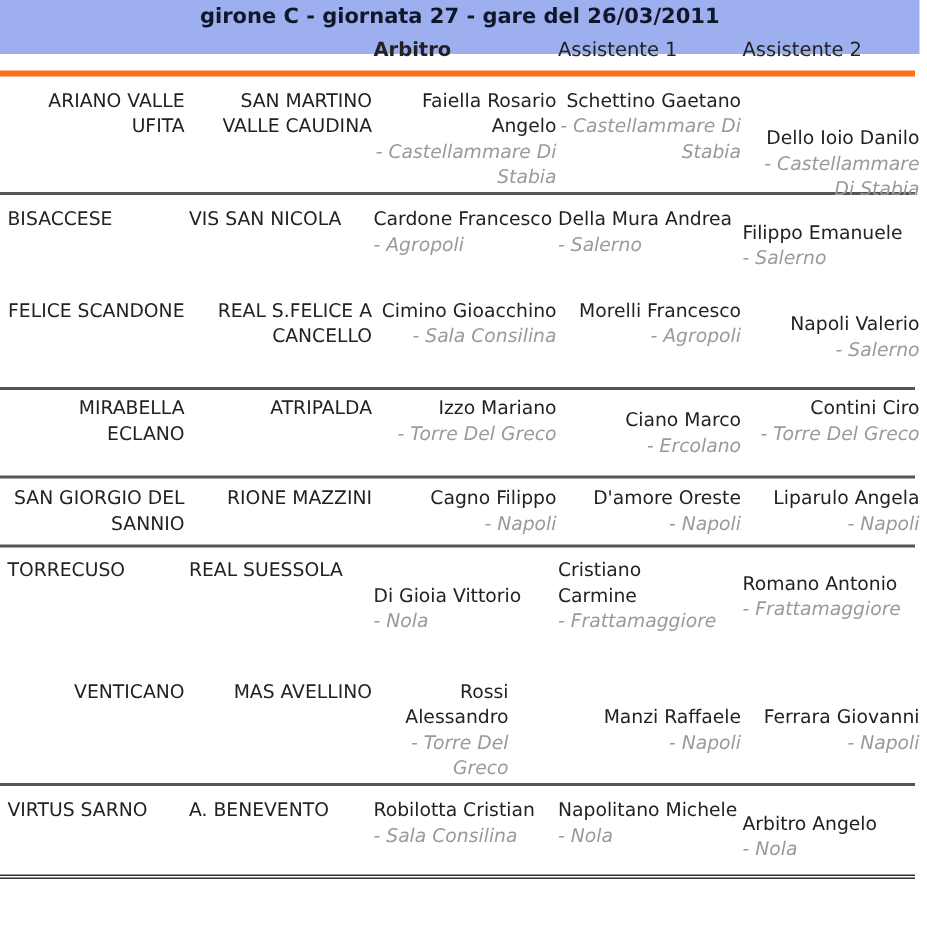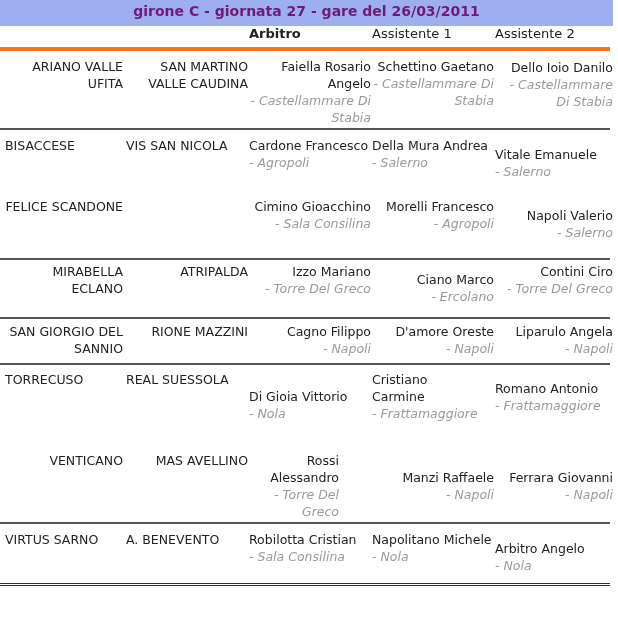--- a/index.html
+++ b/index.html
@@ -1,20 +1,20 @@
 <!DOCTYPE html>
 <html><head>
 <meta charset="utf-8">
 <style>
   html, body { margin: 0; padding: 0; background: #ffffff; }
   body { width: 618px; height: 634px; overflow: hidden; position: relative;
          font-family: "DejaVu Sans", sans-serif; font-size: 12.5px; color: #222; }
-  .title-bar { position: absolute; left: 0; top: 0; width: 613px; height: 26px;
+  .title-bar { position: absolute; left: 0; top: 0; width: 613px; height: 36px;
                background: #9dafef; text-align: center; font-weight: bold;
-               font-size: 14px; line-height: 23px; color: #701a75; }
+               font-size: 14px; line-height: 23px; color: #0f172a; }
   .table { position: absolute; left: 0; top: 22px; width: 610px; }
   .hdr { position: relative; height: 25px; border-bottom: 4px solid #f97316; }
   .hdr span { position: absolute; top: 4px; font-size: 13px; color: #222; }
   .hdr .bold { font-weight: bold; }
   .row { position: relative; box-sizing: border-box; }
   .row.sep { border-bottom: 2px solid #555; text-align: right; }
   .row.double { border-bottom: 3px double #333; }
   .cell { position: absolute; line-height: 17px; }
   .c1 { left: 5px; width: 118px; }
   .c2 { left: 126px; width: 122px; }
@@ -40,45 +40,46 @@
     <div class="cell c1" style="top:7px">ARIANO VALLE UFITA</div>
     <div class="cell c2" style="top:7px">SAN MARTINO VALLE CAUDINA</div>
     <div class="cell c3" style="top:7px">
         <span class="name">Faiella Rosario Angelo</span>
         <span class="city">- Castellammare Di Stabia</span>
       </div>
     <div class="cell c4" style="top:7px">
         <span class="name">Schettino Gaetano</span>
         <span class="city">- Castellammare Di Stabia</span>
       </div>
-    <div class="cell c5" style="top:8px">
+    <div class="cell c5" style="top:32px">
         <span class="name">Dello Ioio Danilo</span>
         <span class="city">- Castellammare Di Stabia</span>
       </div>
   </div>
 
   <div class="row" style="height:62px">
     <div class="cell c1" style="top:7px">BISACCESE</div>
     <div class="cell c2" style="top:7px">VIS SAN NICOLA</div>
     <div class="cell c3" style="top:7px">
         <span class="name">Cardone Francesco</span>
         <span class="city">- Agropoli</span>
       </div>
     <div class="cell c4" style="top:7px">
         <span class="name">Della Mura Andrea</span>
         <span class="city">- Salerno</span>
       </div>
     <div class="cell c5" style="top:16px">
-        <span class="name">Vitale Emanuele</span>
+        <span class="name">Filippo Emanuele</span>
         <span class="city">- Salerno</span>
       </div>
   </div>
 
   <div class="row sep" style="height:68px">
     <div class="cell c1" style="top:6px">FELICE SCANDONE</div>
+    <div class="cell c2" style="top:6px">REAL S.FELICE A CANCELLO</div>
     <div class="cell c3" style="top:6px">
         <span class="name">Cimino Gioacchino</span>
         <span class="city">- Sala Consilina</span>
       </div>
     <div class="cell c4" style="top:6px">
         <span class="name">Morelli Francesco</span>
         <span class="city">- Agropoli</span>
       </div>
     <div class="cell c5" style="top:15px">
         <span class="name">Napoli Valerio</span>

